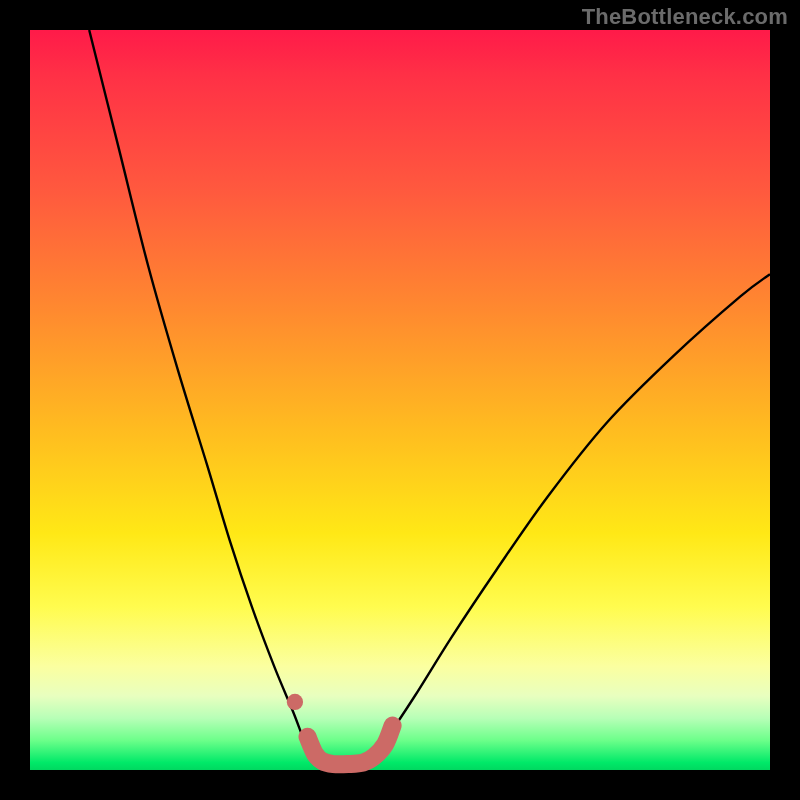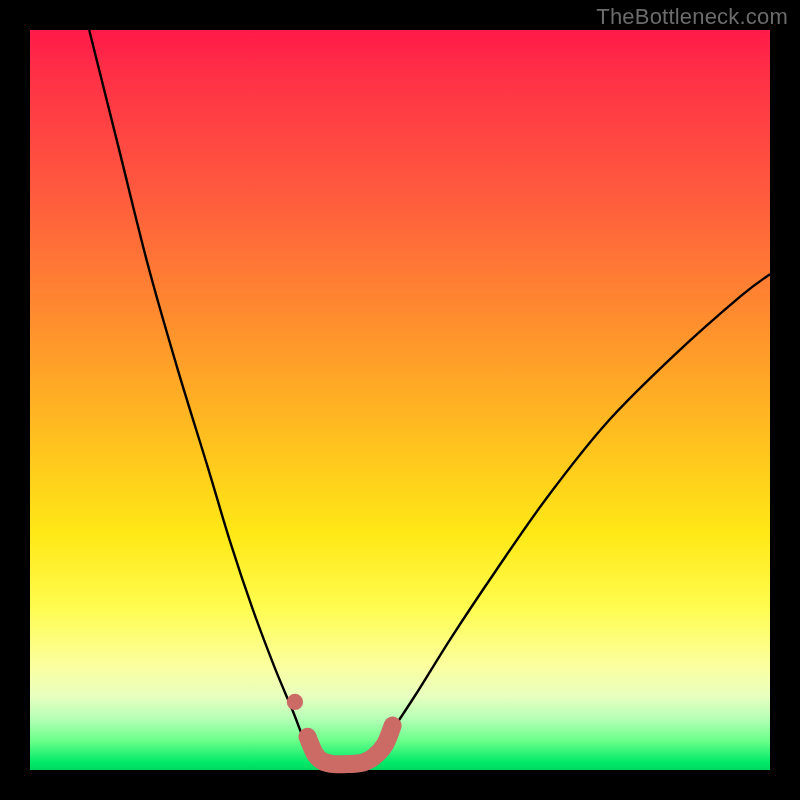--- a/index.html
+++ b/index.html
@@ -11,20 +11,21 @@
     background: #000;
     font-family: Arial, Helvetica, sans-serif;
   }
   .frame {
     position: absolute;
     left: 0;
     top: 0;
     width: 800px;
     height: 800px;
     background: #000;
+    font-weight: bold;
   }
   .plot {
     position: absolute;
     left: 30px;
     top: 30px;
     width: 740px;
     height: 740px;
     
     background: linear-gradient(
       to bottom,

